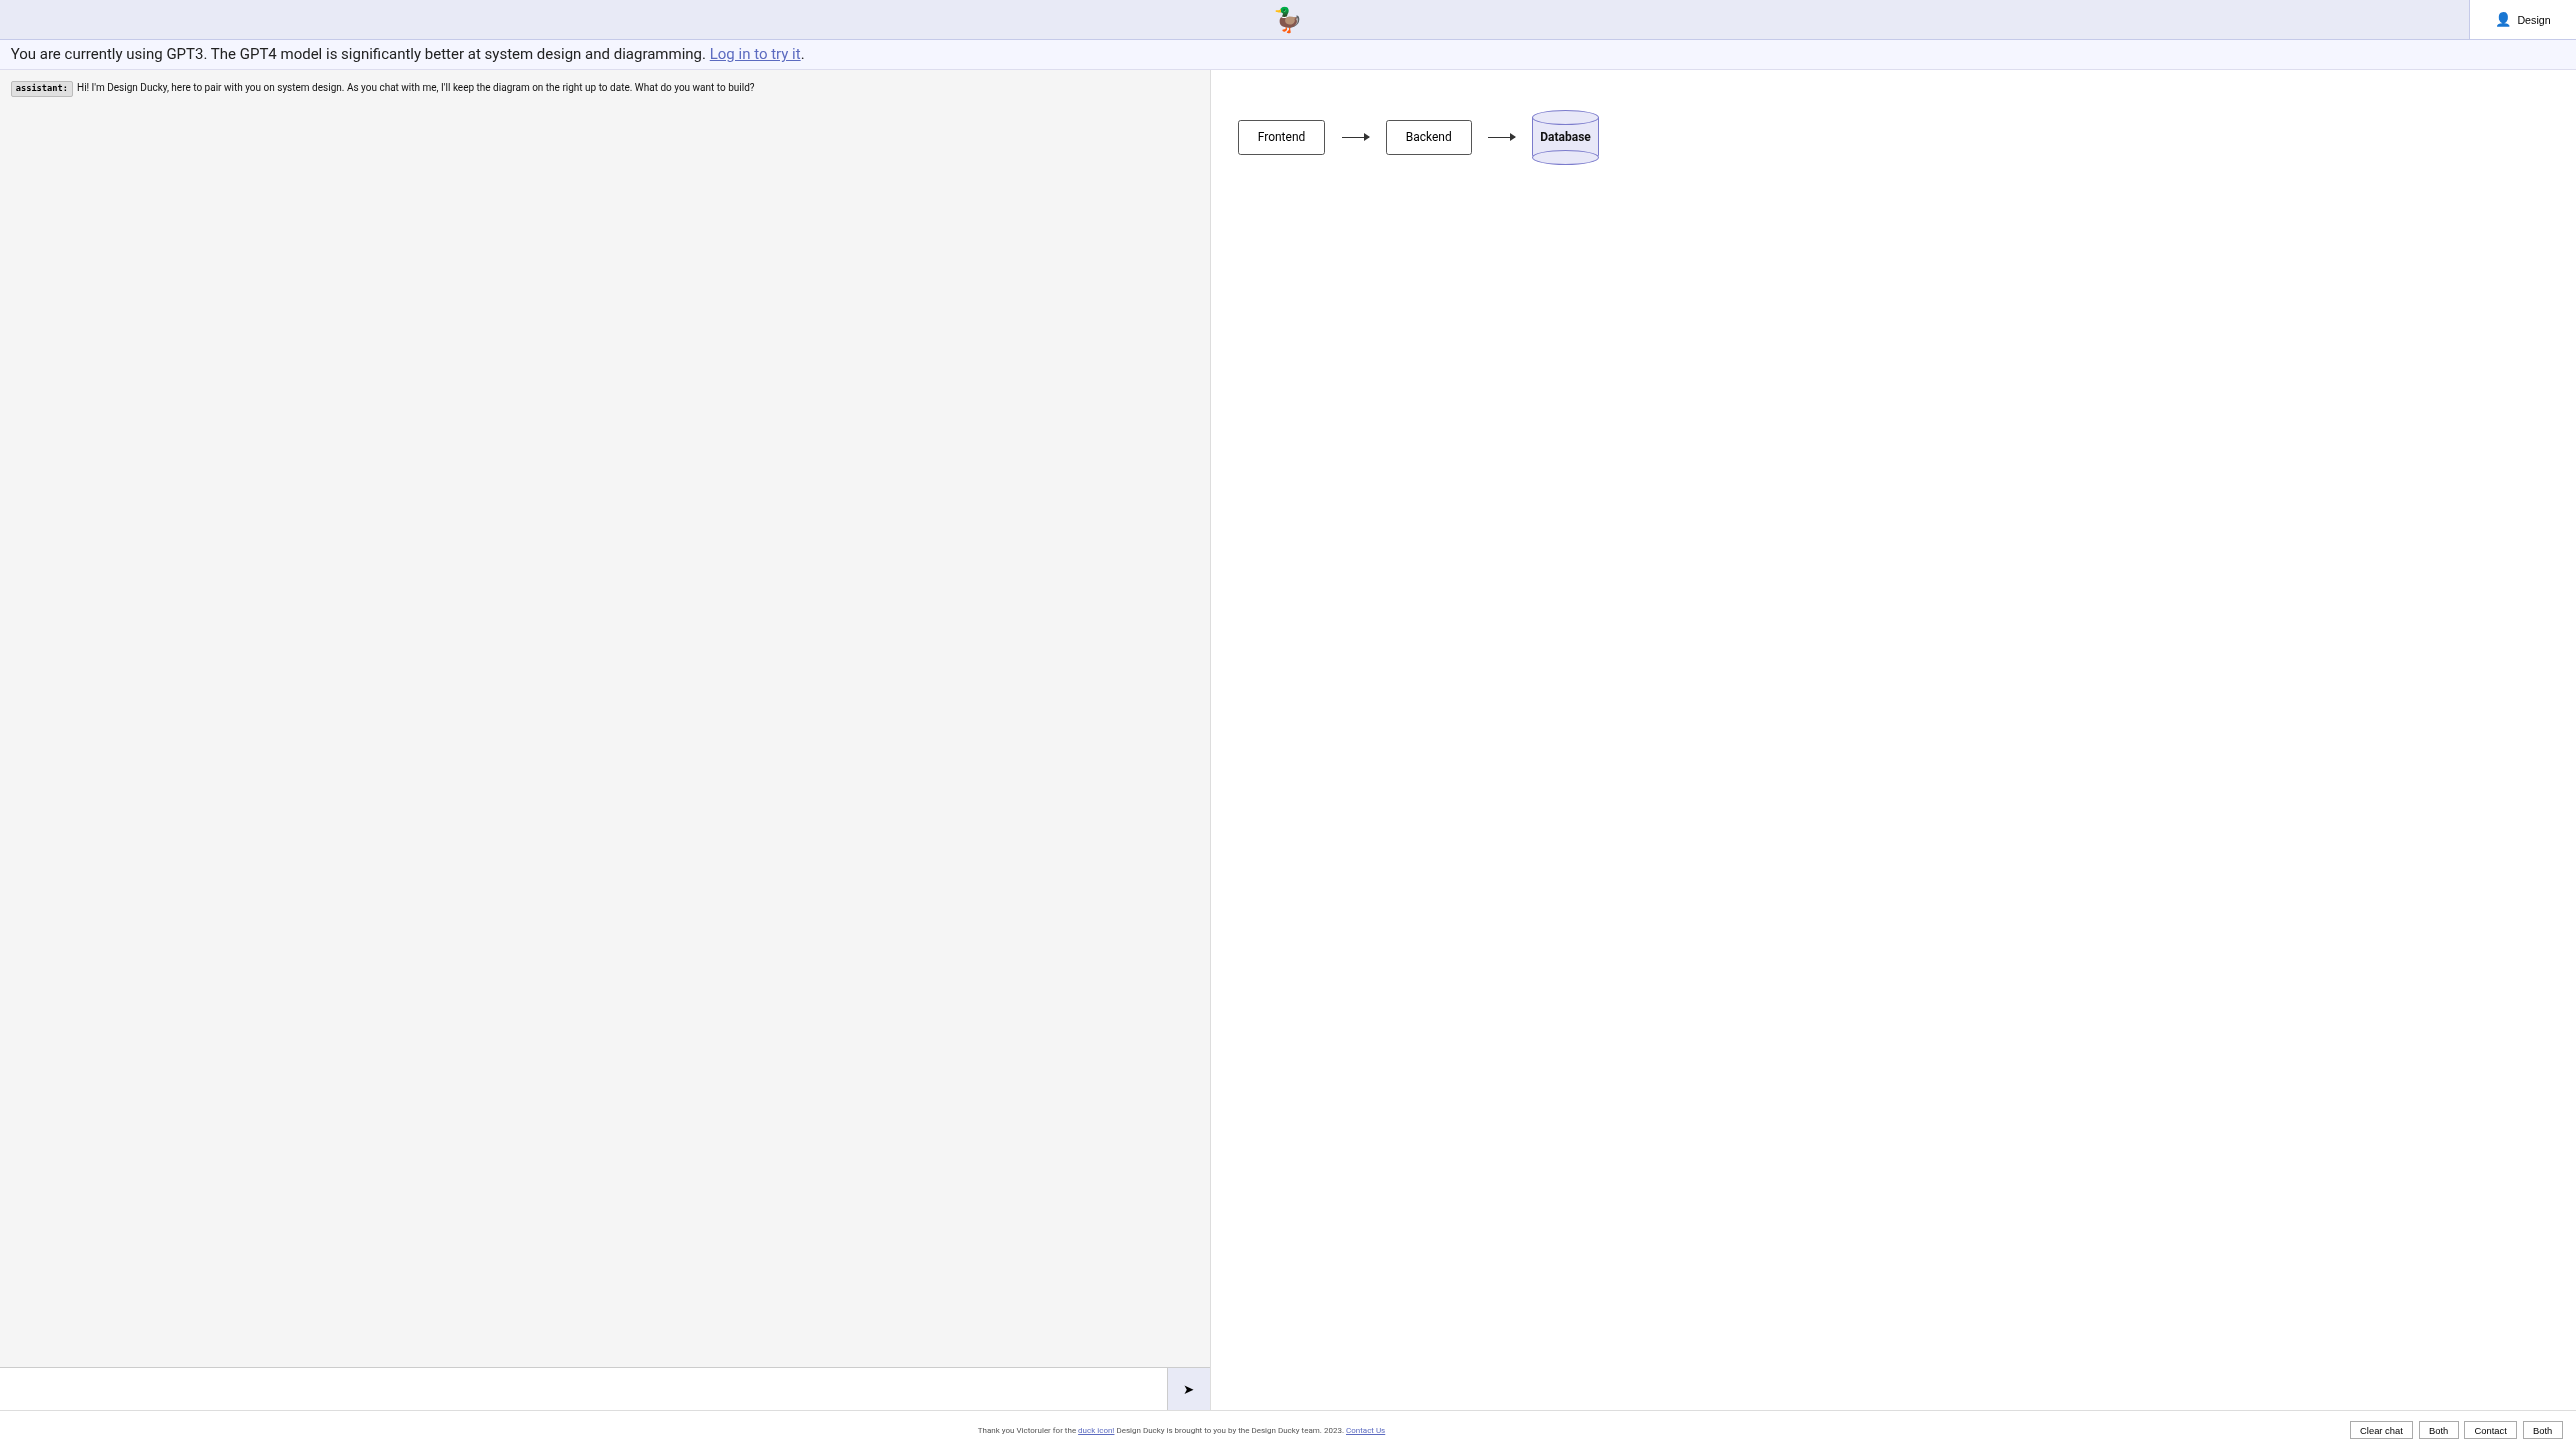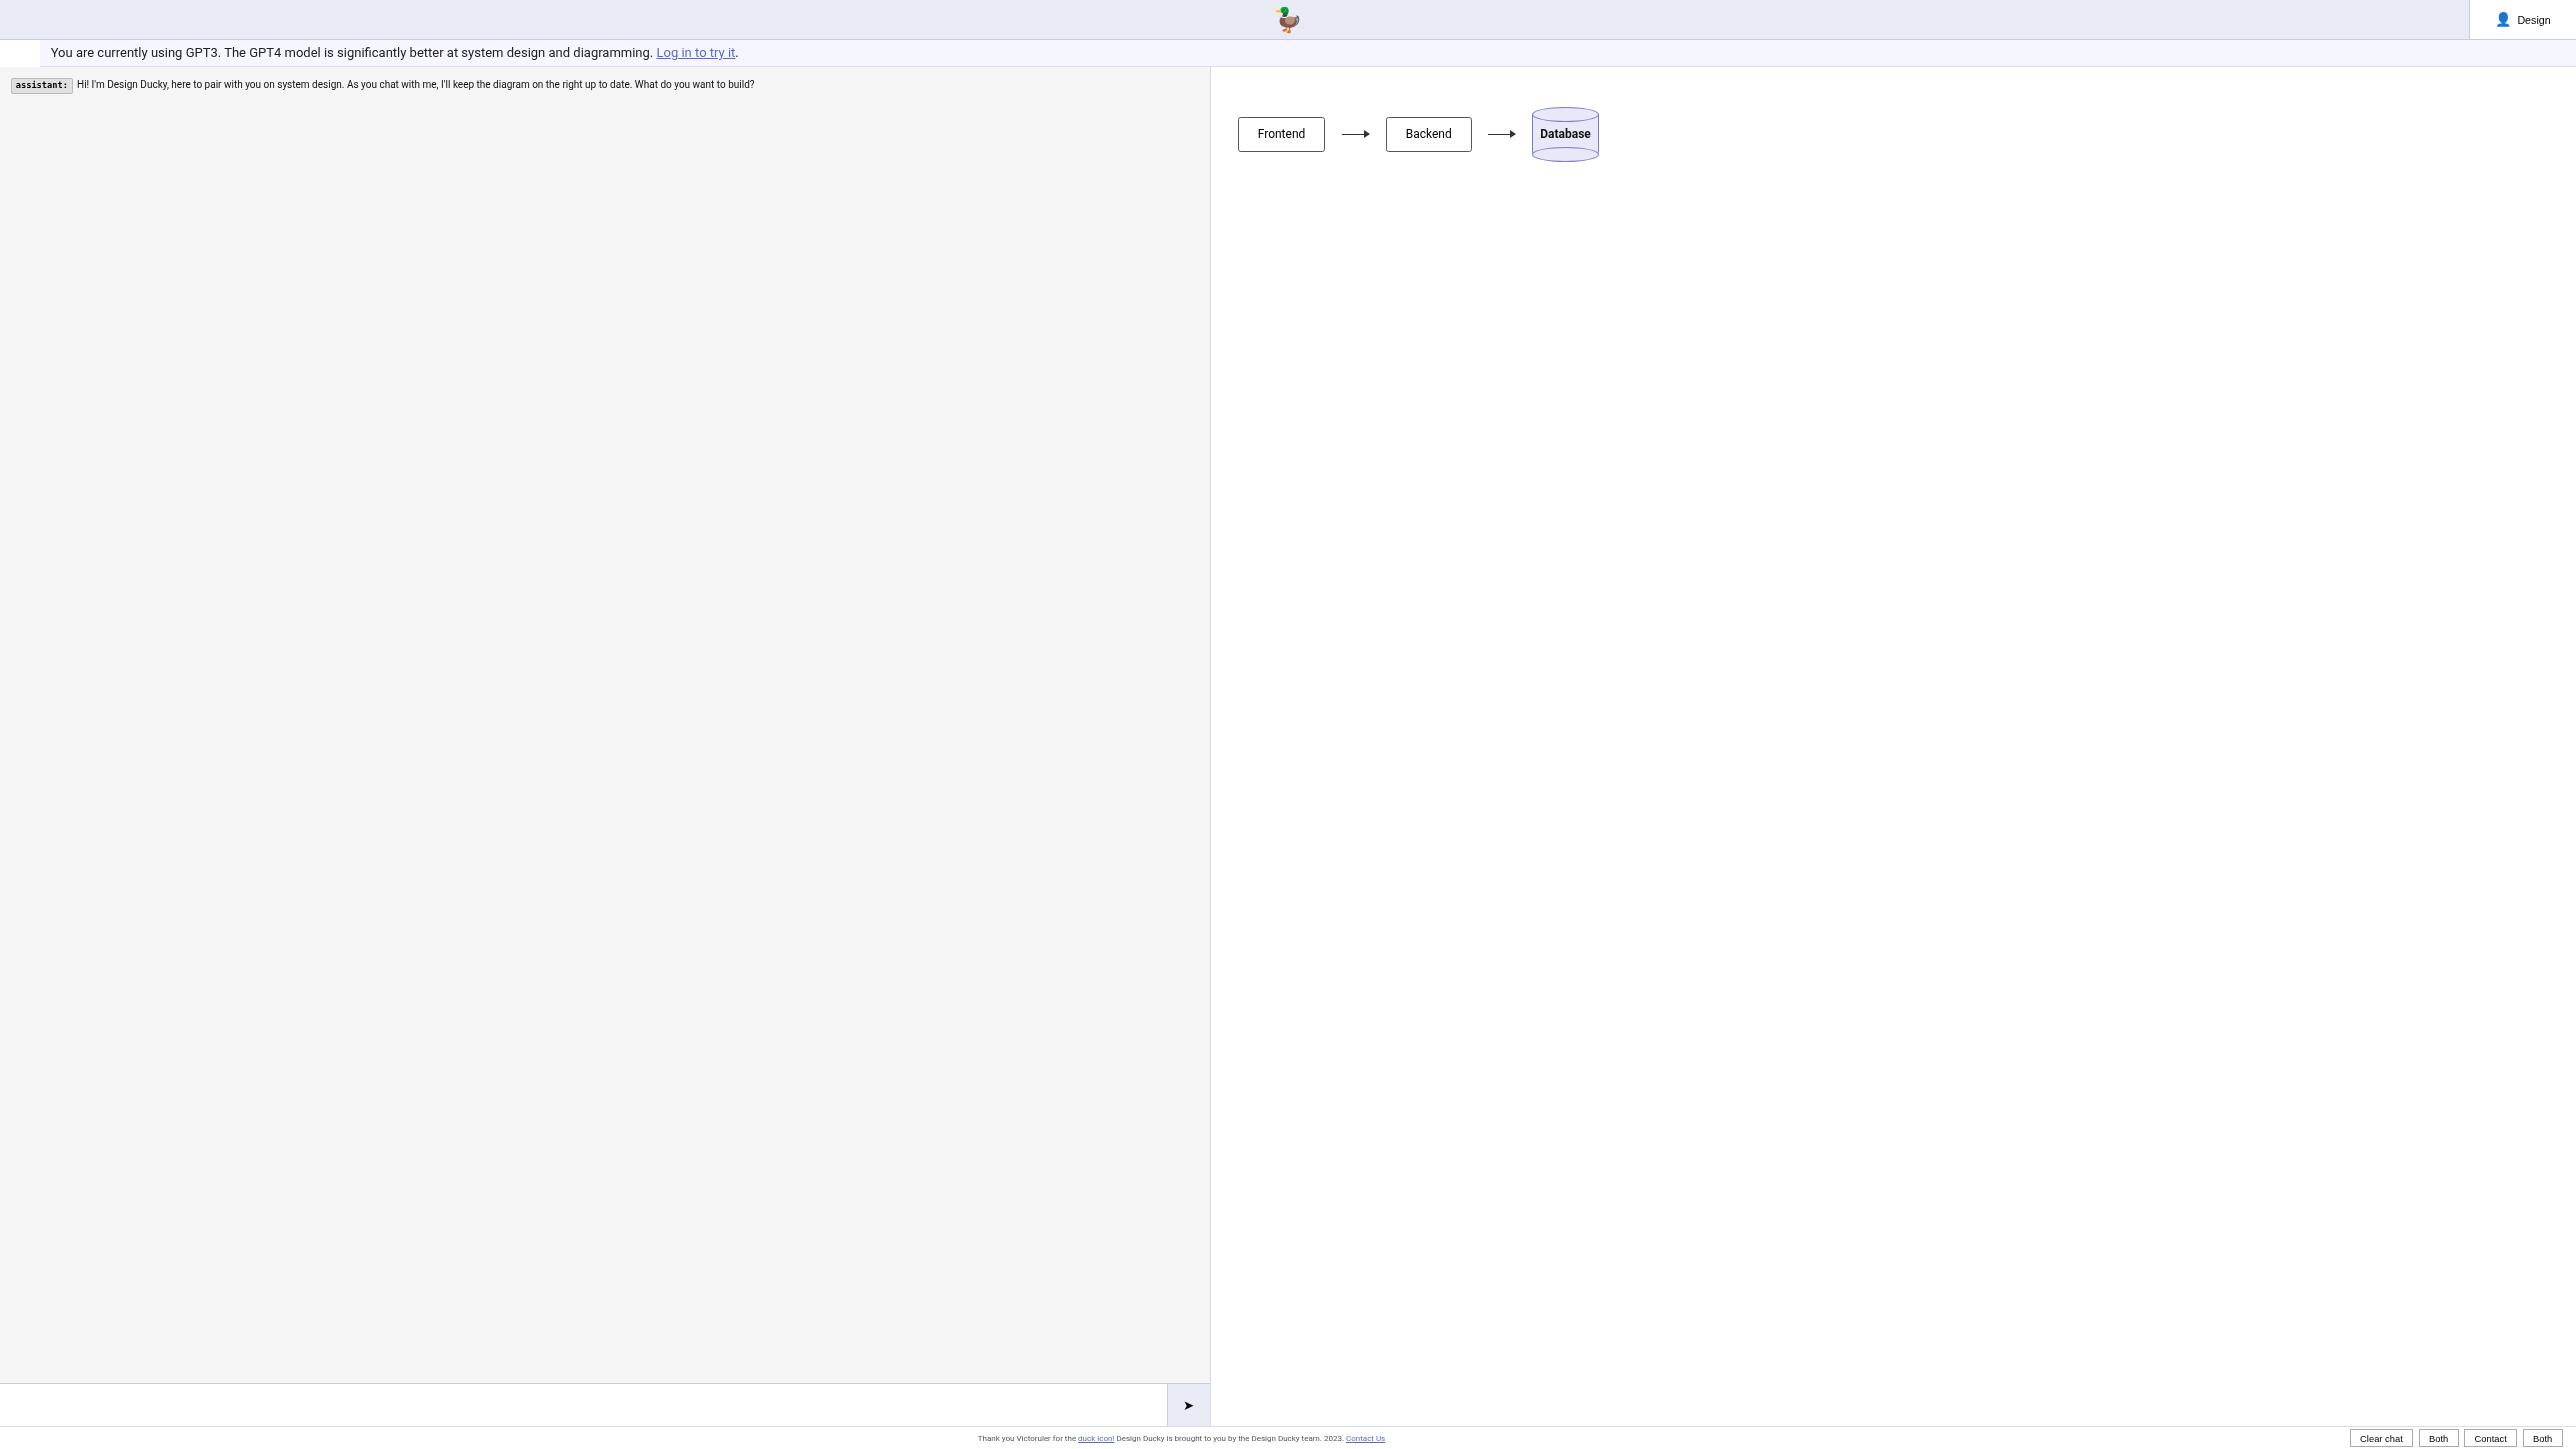--- a/index.html
+++ b/index.html
@@ -62,24 +62,23 @@
 
     #account-button .person-icon {
       font-size: 13.4px;
     }
 
     
     #banner {
       background: #f5f6ff;
       border-bottom: 0.7px solid #dde;
       padding: 5.4px 10.7px;
-      font-size: 13px;
+      font-size: 15px;
       color: #222;
       flex-shrink: 0;
-      margin-left: 40px;
     }
 
     #banner a {
       color: #5c6bc0;
       text-decoration: underline;
       cursor: pointer;
     }
 
     
     #main {
@@ -276,21 +275,21 @@
 
     
     #footer {
       background: #fff;
       border-top: 0.7px solid #ddd;
       padding: 5.4px 13.4px;
       display: flex;
       align-items: center;
       justify-content: space-between;
       flex-shrink: 0;
-      height: 23px;
+      height: 39px;
     }
 
     #footer-text {
       font-size: 8px;
       color: #555;
       flex: 1;
       text-align: center;
     }
 
     #footer-text a {

